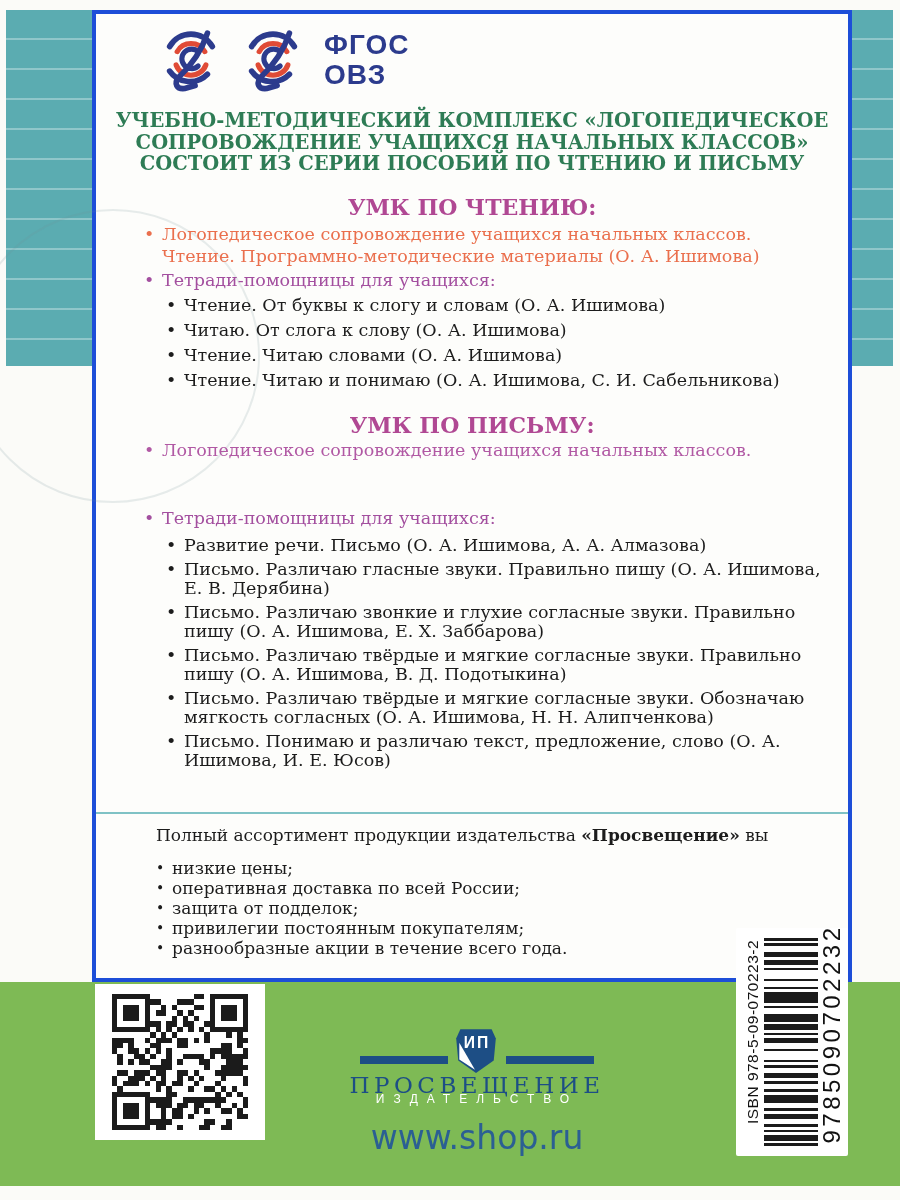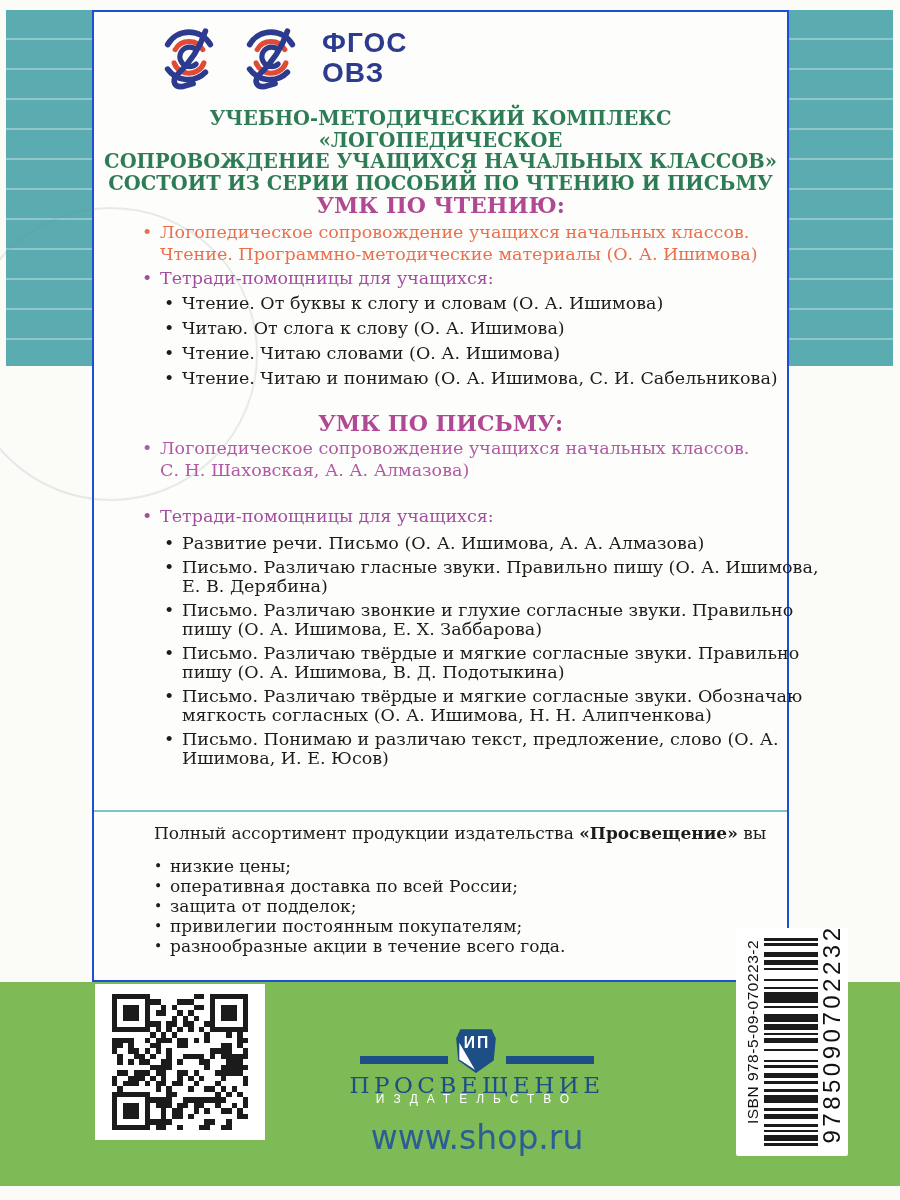--- a/index.html
+++ b/index.html
@@ -4,22 +4,22 @@
 <style>
   html,body{margin:0;padding:0;background:#e8e8e4;}
   .page{position:relative;width:900px;height:1200px;background:#fbfbf8;overflow:hidden;
         font-family:"DejaVu Serif","Liberation Serif",serif;color:#1c1c1c;}
   
   .band{position:absolute;left:6px;top:10px;width:887px;height:356px;
         background:
           repeating-linear-gradient(to bottom, rgba(255,255,255,0) 0 28px, rgba(255,255,255,.32) 28px 30px),
           #5bacb1;}
   
-  .card{position:absolute;left:92px;top:10px;width:697px;height:972px;box-sizing:border-box;
-        background:#fdfdfb;border:2px solid #1d4ed8;}
+  .card{position:absolute;left:92px;top:10px;width:760px;height:972px;box-sizing:border-box;
+        background:#fdfdfb;border:4px solid #1d4ed8;}
   .card-divider{position:absolute;left:0;right:0;top:798px;height:2px;background:#7fc2c5;}
   .arc{position:absolute;left:-130px;top:195px;width:290px;height:290px;border-radius:50%;
        border:2px solid rgba(110,140,150,.16);}
   
   .fgos-logo{position:absolute;top:12px;width:62px;height:80px;}
   .fgos-logo.l1{left:64px;} .fgos-logo.l2{left:146px;}
   .fgos-text{position:absolute;left:228px;top:16px;font-family:"Liberation Sans","DejaVu Sans",sans-serif;
              font-weight:bold;font-size:28px;line-height:30px;color:#2c3b8d;letter-spacing:1px;}
   
   .green-head{position:absolute;left:10px;right:10px;top:96px;text-align:center;
@@ -154,21 +154,20 @@
       </div>
     </div>
 
     <div class="umk-title writing">УМК ПО ПИСЬМУ:</div>
 
     <div class="list pos-w-prog">
       <div class="li pinkpurple prog3">
         <span class="dot">•</span>
         <span class="txt">
           <span class="ln">Логопедическое сопровождение учащихся начальных классов.</span>
-          <span class="ln">С. Н. Шаховская, А. А. Алмазова)</span>
         </span>
       </div>
     </div>
 
     <div class="list pos-w-tetr">
       <div class="li purple tetradi">
         <span class="dot">•</span>
         <span class="txt">Тетради-помощницы для учащихся:</span>
       </div>
     </div>

